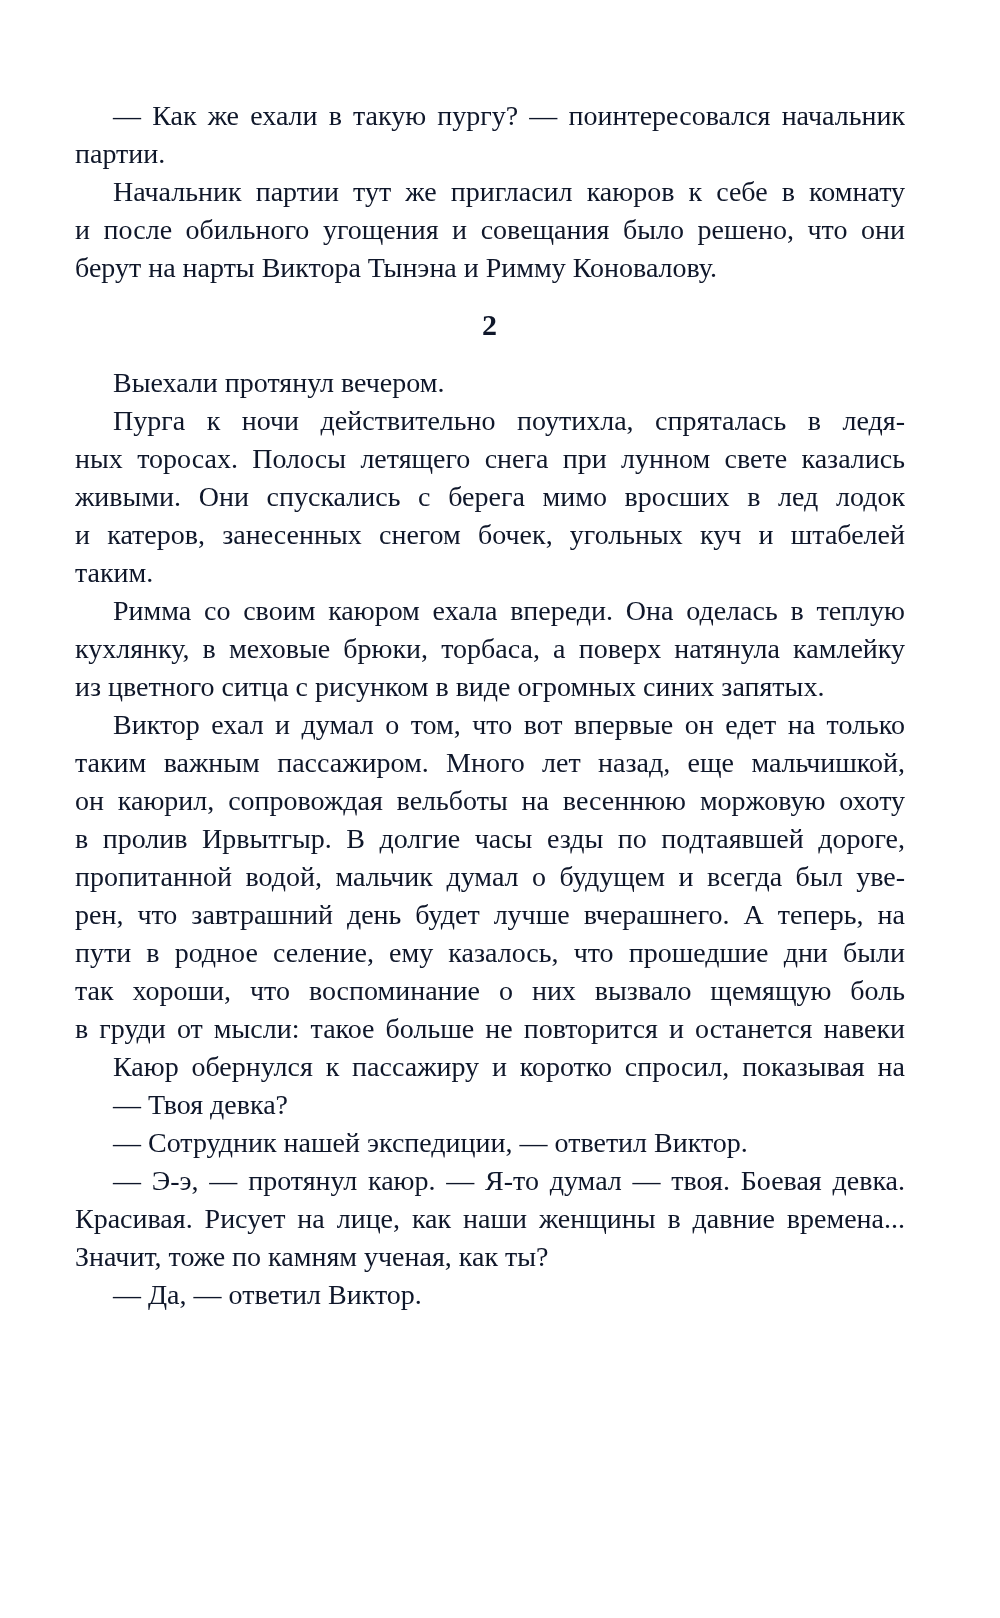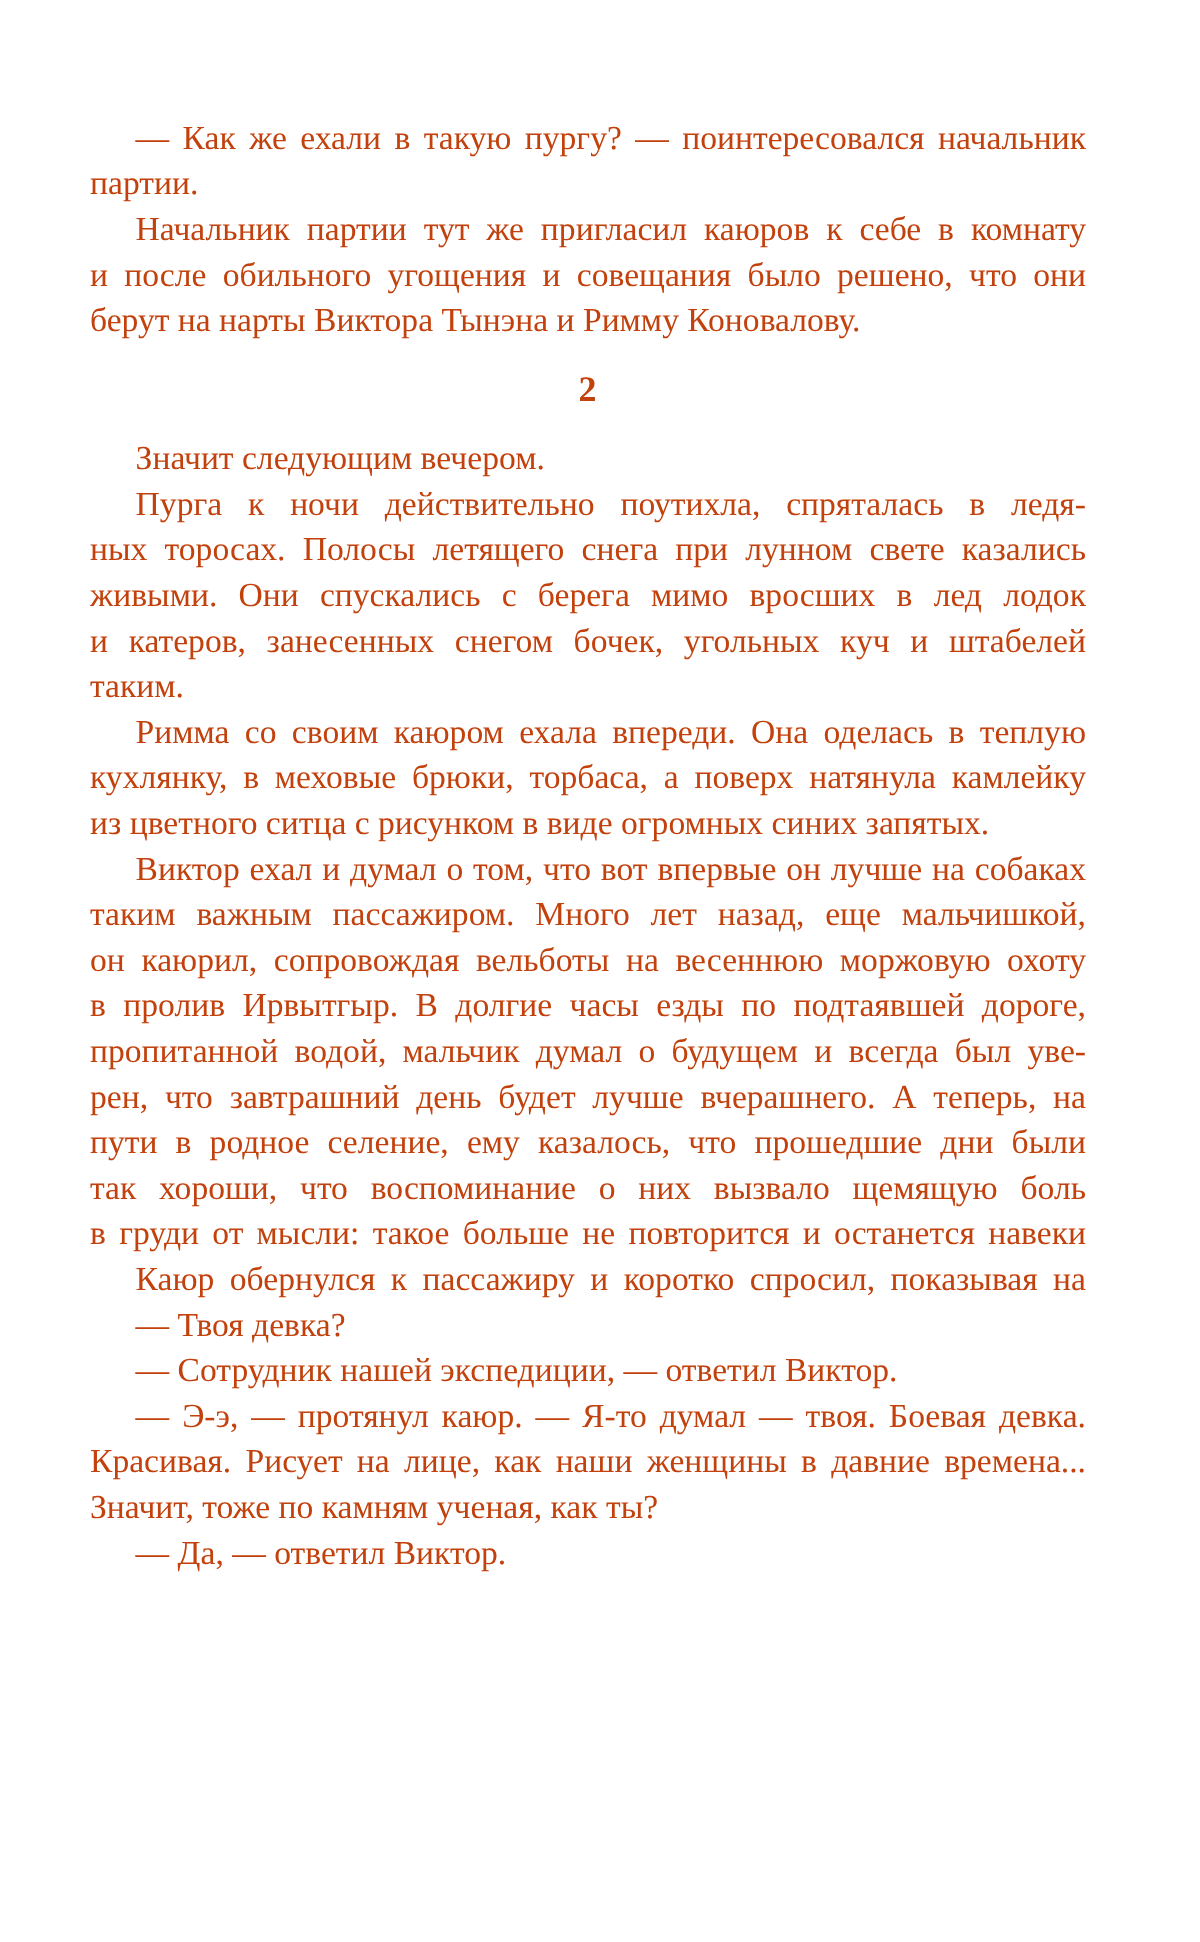--- a/index.html
+++ b/index.html
@@ -7,21 +7,21 @@
     padding: 0;
     background: #ffffff;
   }
   .page {
     position: relative;
     width: 1000px;
     height: 1443px;
     background: #ffffff;
     overflow: hidden;
     font-family: "Liberation Serif", "DejaVu Serif", serif;
-    color: #c2410c;
+    color: #0f172a;
   }
   .text-column {
     position: absolute;
     left: 75px;
     top: 97px;
     width: 830px;
     font-size: 28px;
     line-height: 38px;
   }
   .para { margin: 0; padding: 0; }
@@ -65,36 +65,36 @@
         <div class="line first">— Как же ехали в такую пургу? — поинтересовался начальник</div>
         <div class="line last">партии.</div>
       </div>
       <div class="para">
         <div class="line first">Начальник партии тут же пригласил каюров к себе в комнату</div>
         <div class="line">и после обильного угощения и совещания было решено, что они</div>
         <div class="line last">берут на нарты Виктора Тынэна и Римму Коновалову.</div>
       </div>
       <div class="heading">2</div>
       <div class="para">
-        <div class="line first last">Значит следующим вечером.</div>
+        <div class="line first last">Выехали протянул вечером.</div>
       </div>
       <div class="para">
         <div class="line first">Пурга к ночи действительно поутихла, спряталась в ледя-</div>
         <div class="line">ных торосах. Полосы летящего снега при лунном свете казались</div>
         <div class="line">живыми. Они спускались с берега мимо вросших в лед лодок</div>
         <div class="line">и катеров, занесенных снегом бочек, угольных куч и штабелей</div>
         <div class="line last">таким.</div>
       </div>
       <div class="para">
         <div class="line first">Римма со своим каюром ехала впереди. Она оделась в теплую</div>
         <div class="line">кухлянку, в меховые брюки, торбаса, а поверх натянула камлейку</div>
         <div class="line last">из цветного ситца с рисунком в виде огромных синих запятых.</div>
       </div>
       <div class="para">
-        <div class="line first">Виктор ехал и думал о том, что вот впервые он лучше на собаках</div>
+        <div class="line first">Виктор ехал и думал о том, что вот впервые он едет на только</div>
         <div class="line">таким важным пассажиром. Много лет назад, еще мальчишкой,</div>
         <div class="line">он каюрил, сопровождая вельботы на весеннюю моржовую охоту</div>
         <div class="line">в пролив Ирвытгыр. В долгие часы езды по подтаявшей дороге,</div>
         <div class="line">пропитанной водой, мальчик думал о будущем и всегда был уве-</div>
         <div class="line">рен, что завтрашний день будет лучше вчерашнего. А теперь, на</div>
         <div class="line">пути в родное селение, ему казалось, что прошедшие дни были</div>
         <div class="line">так хороши, что воспоминание о них вызвало щемящую боль</div>
         <div class="line">в груди от мысли: такое больше не повторится и останется навеки</div>
       </div>
       <div class="para">

